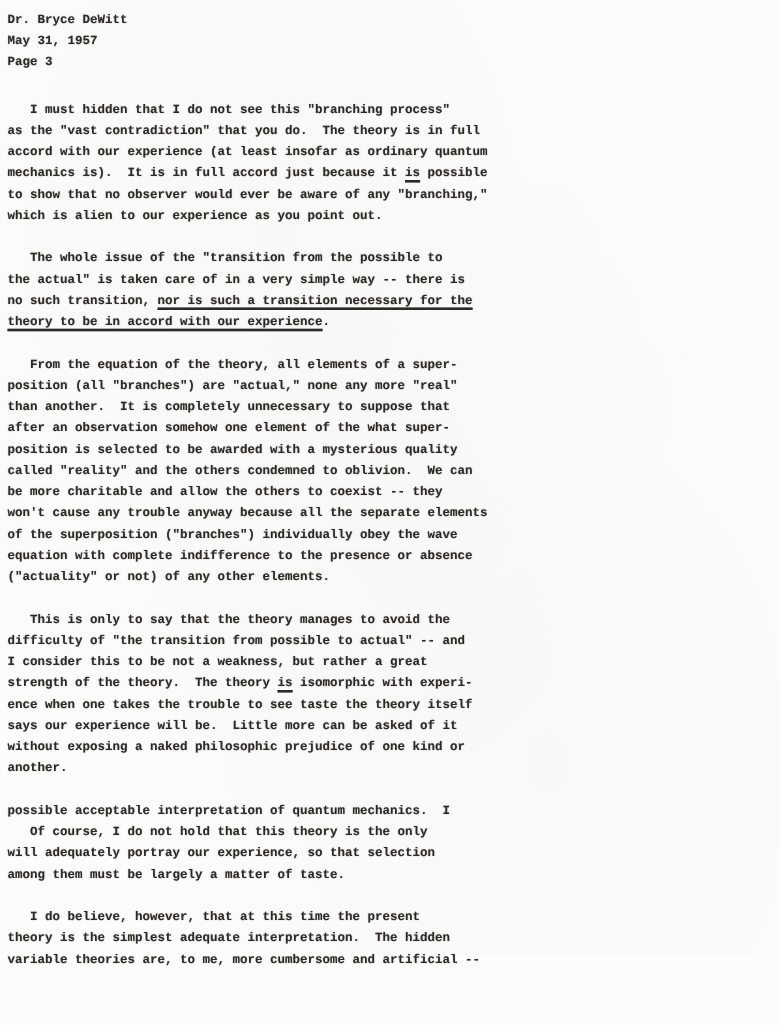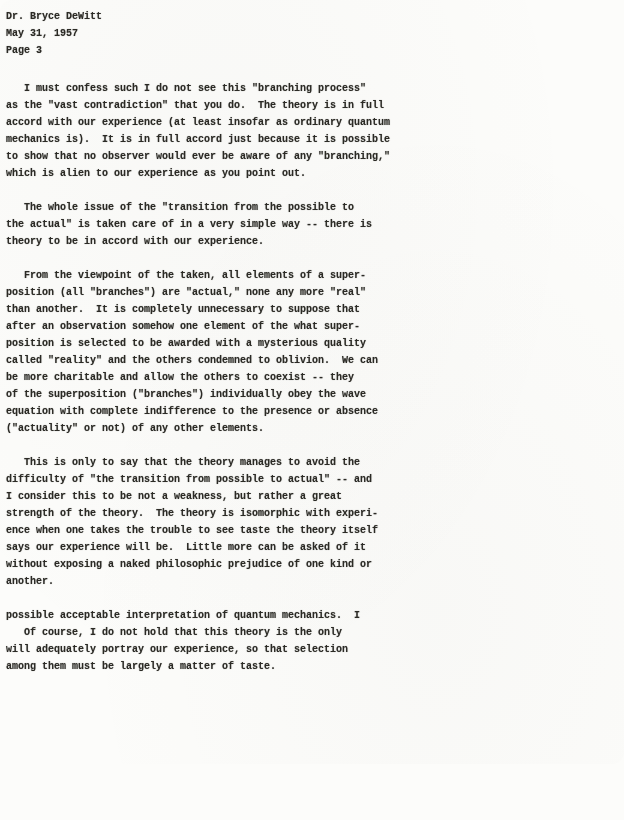--- a/index.html
+++ b/index.html
@@ -27,69 +27,77 @@
     border-radius: 13px;
   }
   .line {
     white-space: pre;
     height: 17px;
   }
   .letter-header .line { height: 17px; }
   .letter-body { margin-top: 21px; }
   .paragraph { margin-top: 17px; }
   .u {
+    text-decoration: underline;
     text-underline-offset: 2.5px;
     text-decoration-thickness: 1.6px;
   }
 </style>
 </head>
 <body style="background: rgb(252, 252, 250);">
 
 <div class="page" style="color: rgb(43, 42, 37);">
   <div class="letter-header">
     <div class="line">Dr. Bryce DeWitt</div>
     <div class="line">May 31, 1957</div>
     <div class="line">Page 3</div>
   </div>
   <div class="letter-body">
       <div class="paragraph">
-        <div class="line">   I must confess such I do not see this "branching process"</div>
+        <div class="line">   I must hidden that I do not see this "branching process"</div>
         <div class="line">as the "vast contradiction" that you do.  The theory is in full</div>
         <div class="line">accord with our experience (at least insofar as ordinary quantum</div>
         <div class="line">mechanics is).  It is in full accord just because it <span class="u">is</span> possible</div>
         <div class="line">to show that no observer would ever be aware of any "branching,"</div>
         <div class="line">which is alien to our experience as you point out.</div>
       </div>
       <div class="paragraph">
         <div class="line">   The whole issue of the "transition from the possible to</div>
         <div class="line">the actual" is taken care of in a very simple way -- there is</div>
+        <div class="line">no such transition, <span class="u">nor is such a transition necessary for the</span></div>
         <div class="line"><span class="u">theory to be in accord with our experience</span>.</div>
       </div>
       <div class="paragraph">
-        <div class="line">   From the viewpoint of the taken, all elements of a super-</div>
+        <div class="line">   From the equation of the theory, all elements of a super-</div>
         <div class="line">position (all "branches") are "actual," none any more "real"</div>
         <div class="line">than another.  It is completely unnecessary to suppose that</div>
         <div class="line">after an observation somehow one element of the what super-</div>
         <div class="line">position is selected to be awarded with a mysterious quality</div>
         <div class="line">called "reality" and the others condemned to oblivion.  We can</div>
         <div class="line">be more charitable and allow the others to coexist -- they</div>
+        <div class="line">won't cause any trouble anyway because all the separate elements</div>
         <div class="line">of the superposition ("branches") individually obey the wave</div>
         <div class="line">equation with complete indifference to the presence or absence</div>
         <div class="line">("actuality" or not) of any other elements.</div>
       </div>
       <div class="paragraph">
         <div class="line">   This is only to say that the theory manages to avoid the</div>
         <div class="line">difficulty of "the transition from possible to actual" -- and</div>
         <div class="line">I consider this to be not a weakness, but rather a great</div>
         <div class="line">strength of the theory.  The theory <span class="u">is</span> isomorphic with experi-</div>
         <div class="line">ence when one takes the trouble to see taste the theory itself</div>
         <div class="line">says our experience will be.  Little more can be asked of it</div>
         <div class="line">without exposing a naked philosophic prejudice of one kind or</div>
         <div class="line">another.</div>
       </div>
       <div class="paragraph">
         <div class="line">possible acceptable interpretation of quantum mechanics.  I</div>
         <div class="line">   Of course, I do not hold that this theory is the only</div>
         <div class="line">will adequately portray our experience, so that selection</div>
         <div class="line">among them must be largely a matter of taste.</div>
       </div>
+      <div class="paragraph">
+        <div class="line">   I do believe, however, that at this time the present</div>
+        <div class="line">theory is the simplest adequate interpretation.  The hidden</div>
+        <div class="line">variable theories are, to me, more cumbersome and artificial --</div>
+      </div>
     </div>
 </div>
 
 </body></html>

